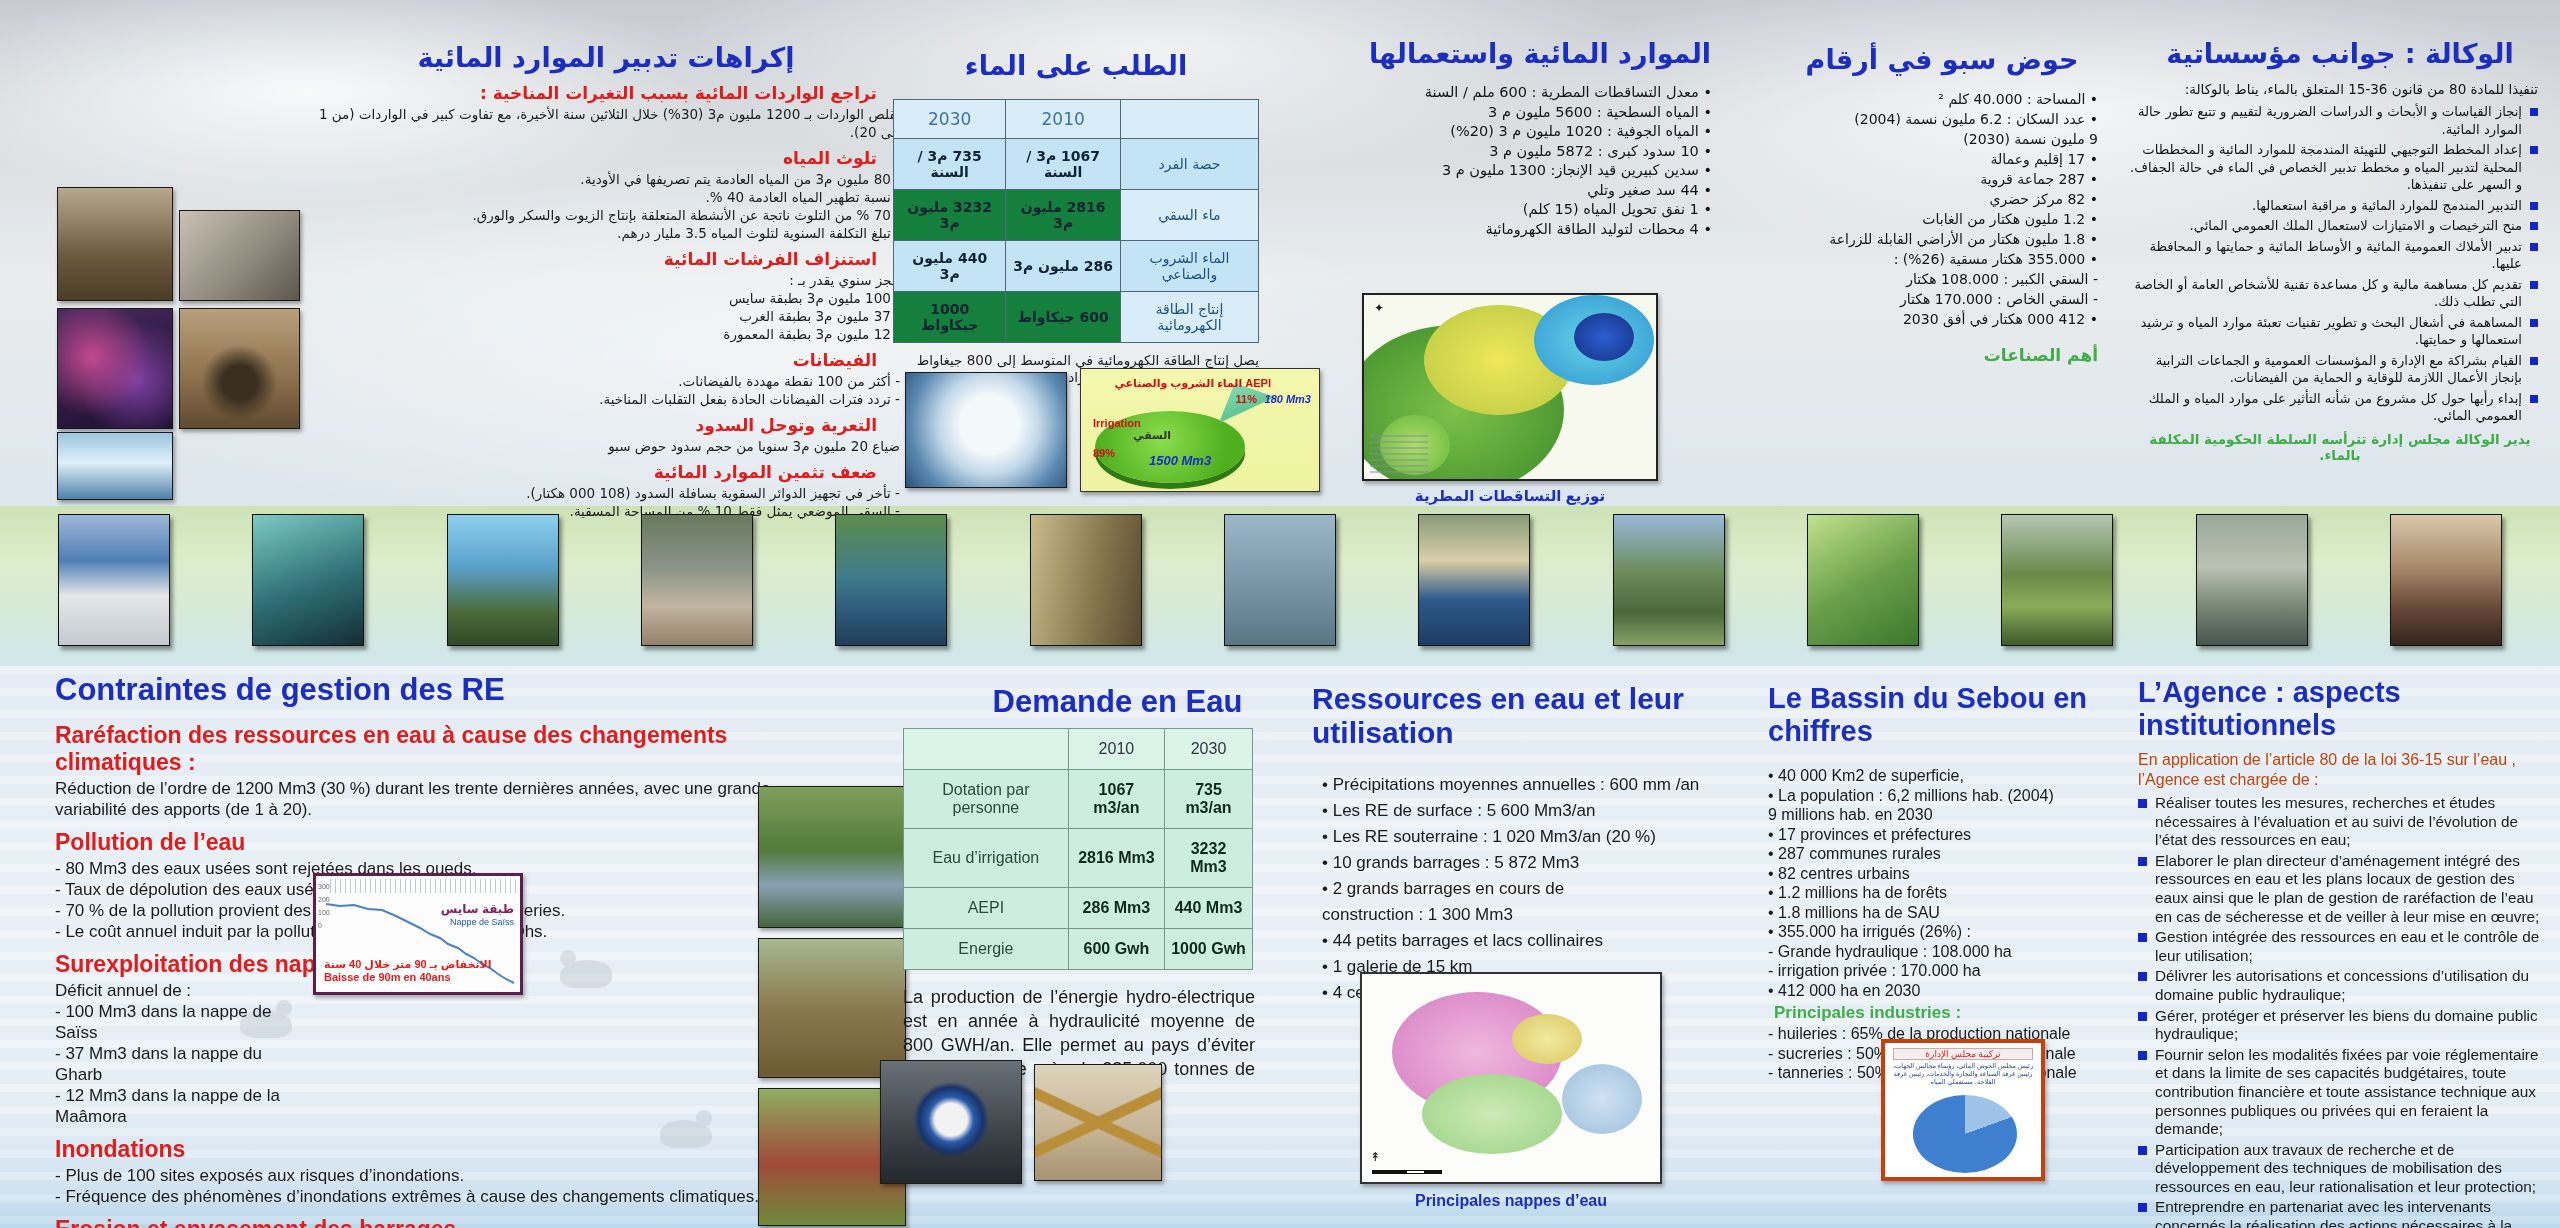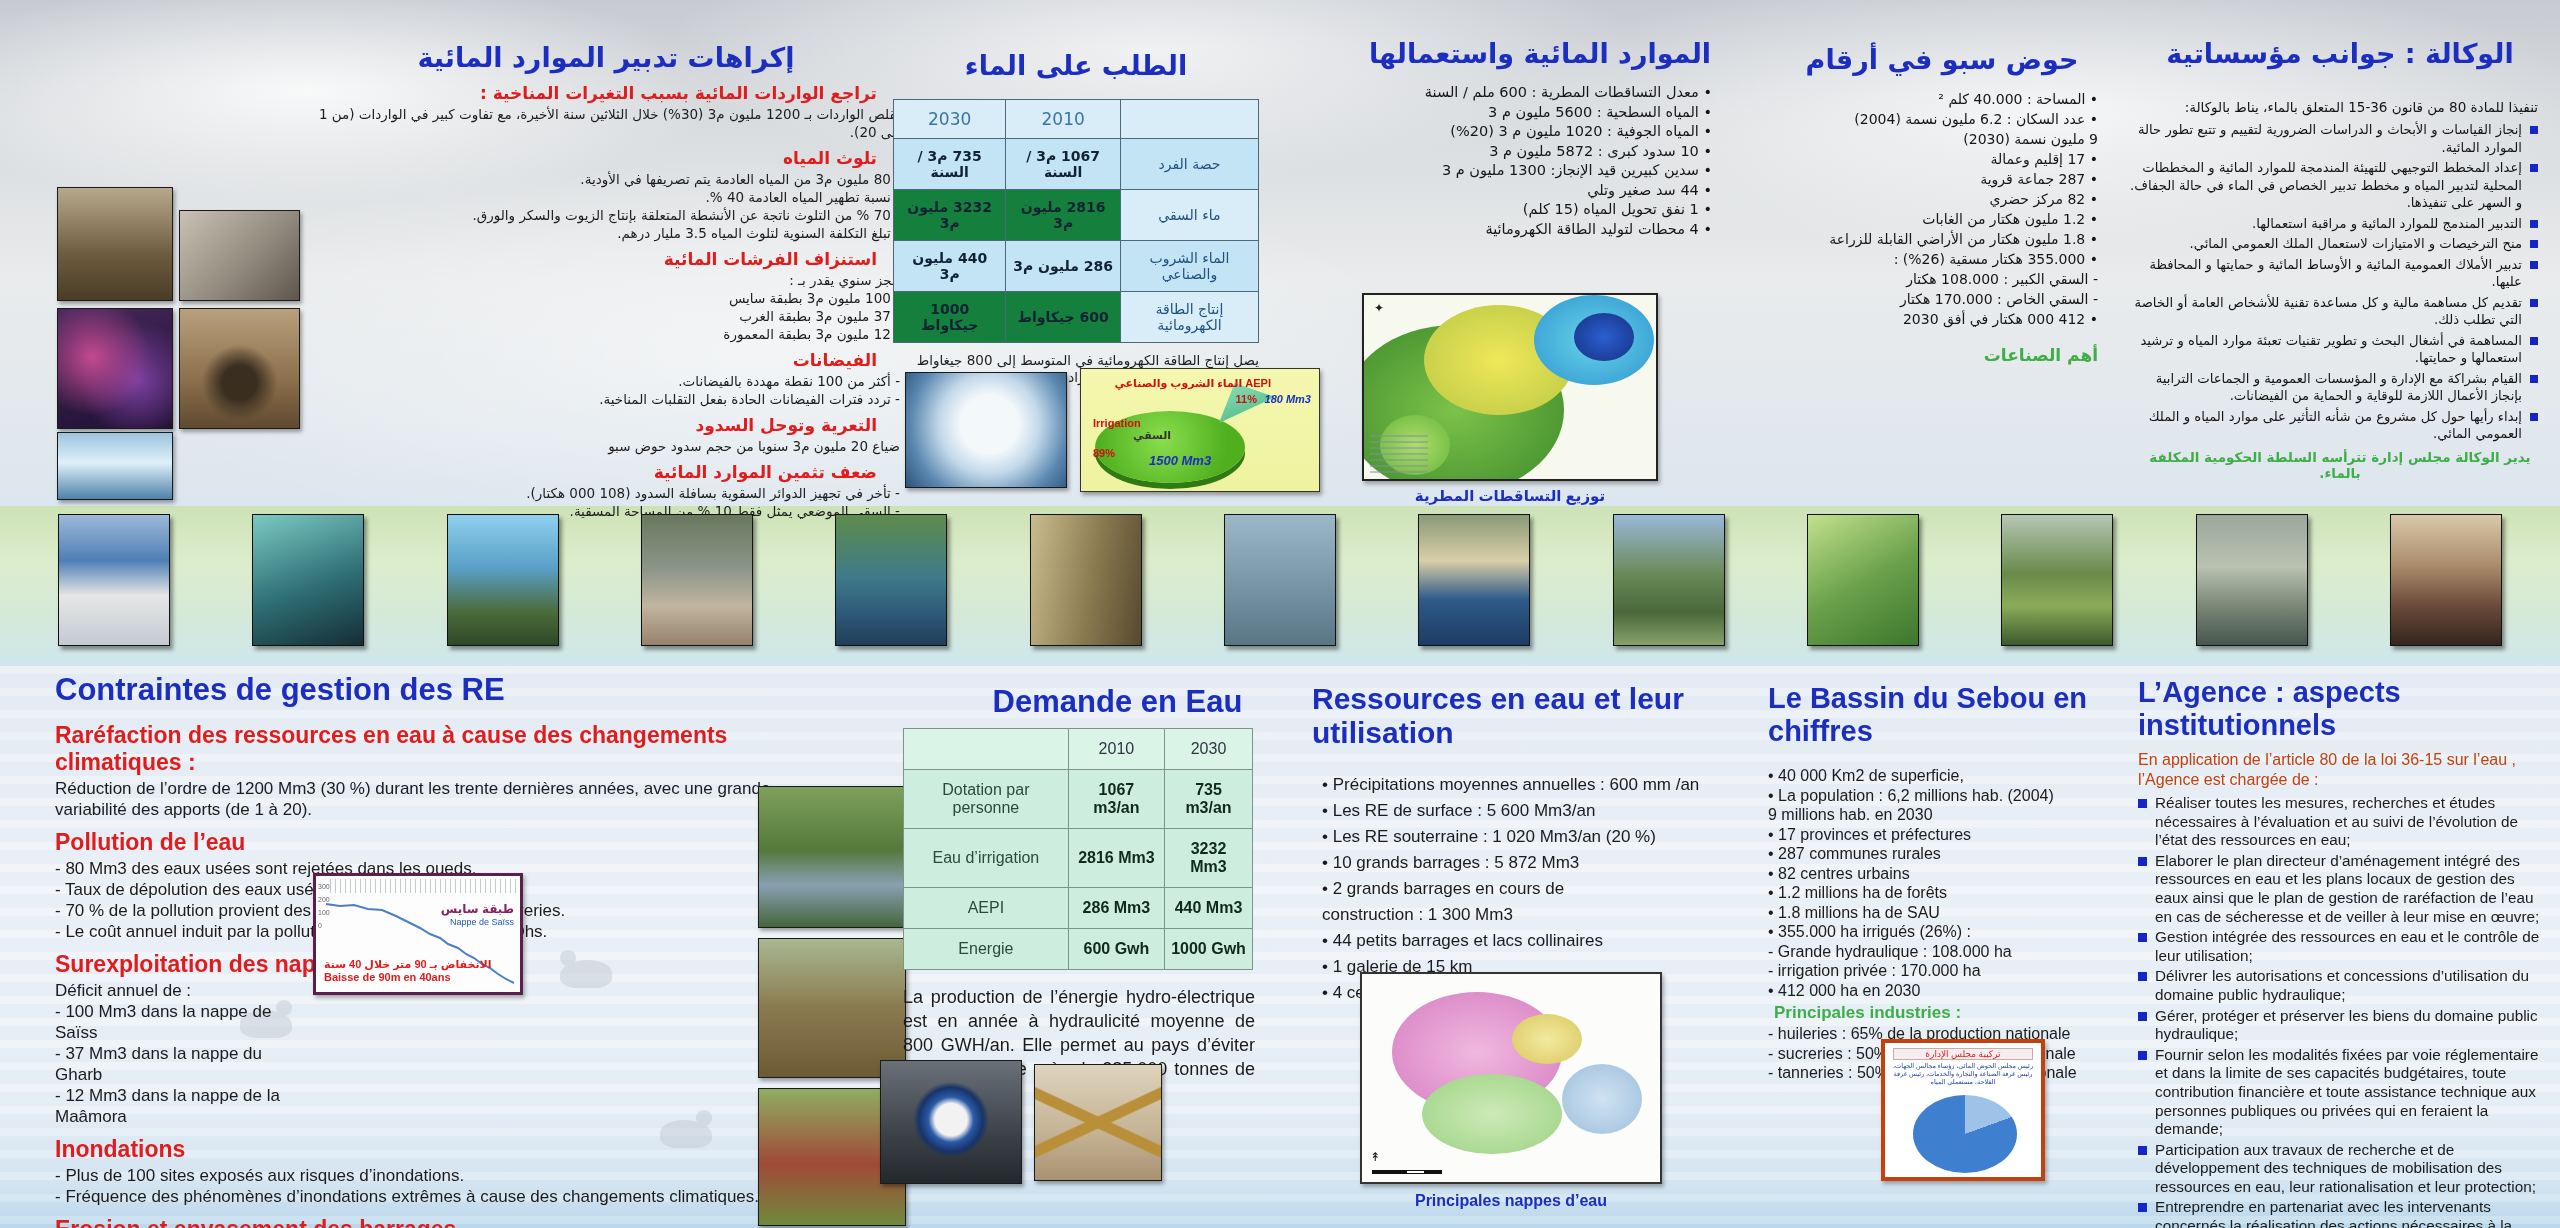--- a/index.html
+++ b/index.html
@@ -82,21 +82,21 @@
   #map-rain-caption { position:absolute; left:1362px; top:487px; width:296px; text-align:center; font-size:15px; }
 
   
   #p-sebou-ar { left:1768px; top:44px; width:348px; }
   #p-sebou-ar h2 { font-size:27px; text-align:center; margin-bottom:14px; }
   #p-sebou-ar .body { font-size:14px; line-height:20px; margin-right:18px; color:#151515; }
   #p-sebou-ar .ind-h { font-size:17px; margin:16px 18px 2px 0; }
 
   
   #p-agency-ar { left:2128px; top:38px; width:424px; }
-  #p-agency-ar h2 { font-size:27px; text-align:center; margin-bottom:30px; }
+  #p-agency-ar h2 { font-size:27px; text-align:center; margin-bottom:12px; }
   #p-agency-ar .intro { font-size:13.5px; margin:0 14px 6px 0; color:#141414; }
   #p-agency-ar li { font-size:13.2px; line-height:17.5px; color:#141414; margin:0 14px 3px 0; }
   #p-agency-ar .foot { font-size:13.5px; text-align:center; margin-top:6px; }
 
   
   #strip { position:absolute; left:58px; top:514px; width:2444px; display:flex; justify-content:space-between; }
   #strip .sp { width:112px; height:132px; border:1px solid #111; box-shadow:3px 4px 4px rgba(0,0,0,.4); }
   .g1 { background:linear-gradient(180deg,#9db8d8 0%,#4f7fb5 35%,#e6e6e6 62%,#c4cad2 100%); }
   .g2 { background:linear-gradient(160deg,#7cc9c3 0%,#2e6f75 55%,#152e35 100%); }
   .g3 { background:linear-gradient(180deg,#8fd0ee 0%,#5aa0c8 40%,#4a6b3a 75%,#2e4927 100%); }

